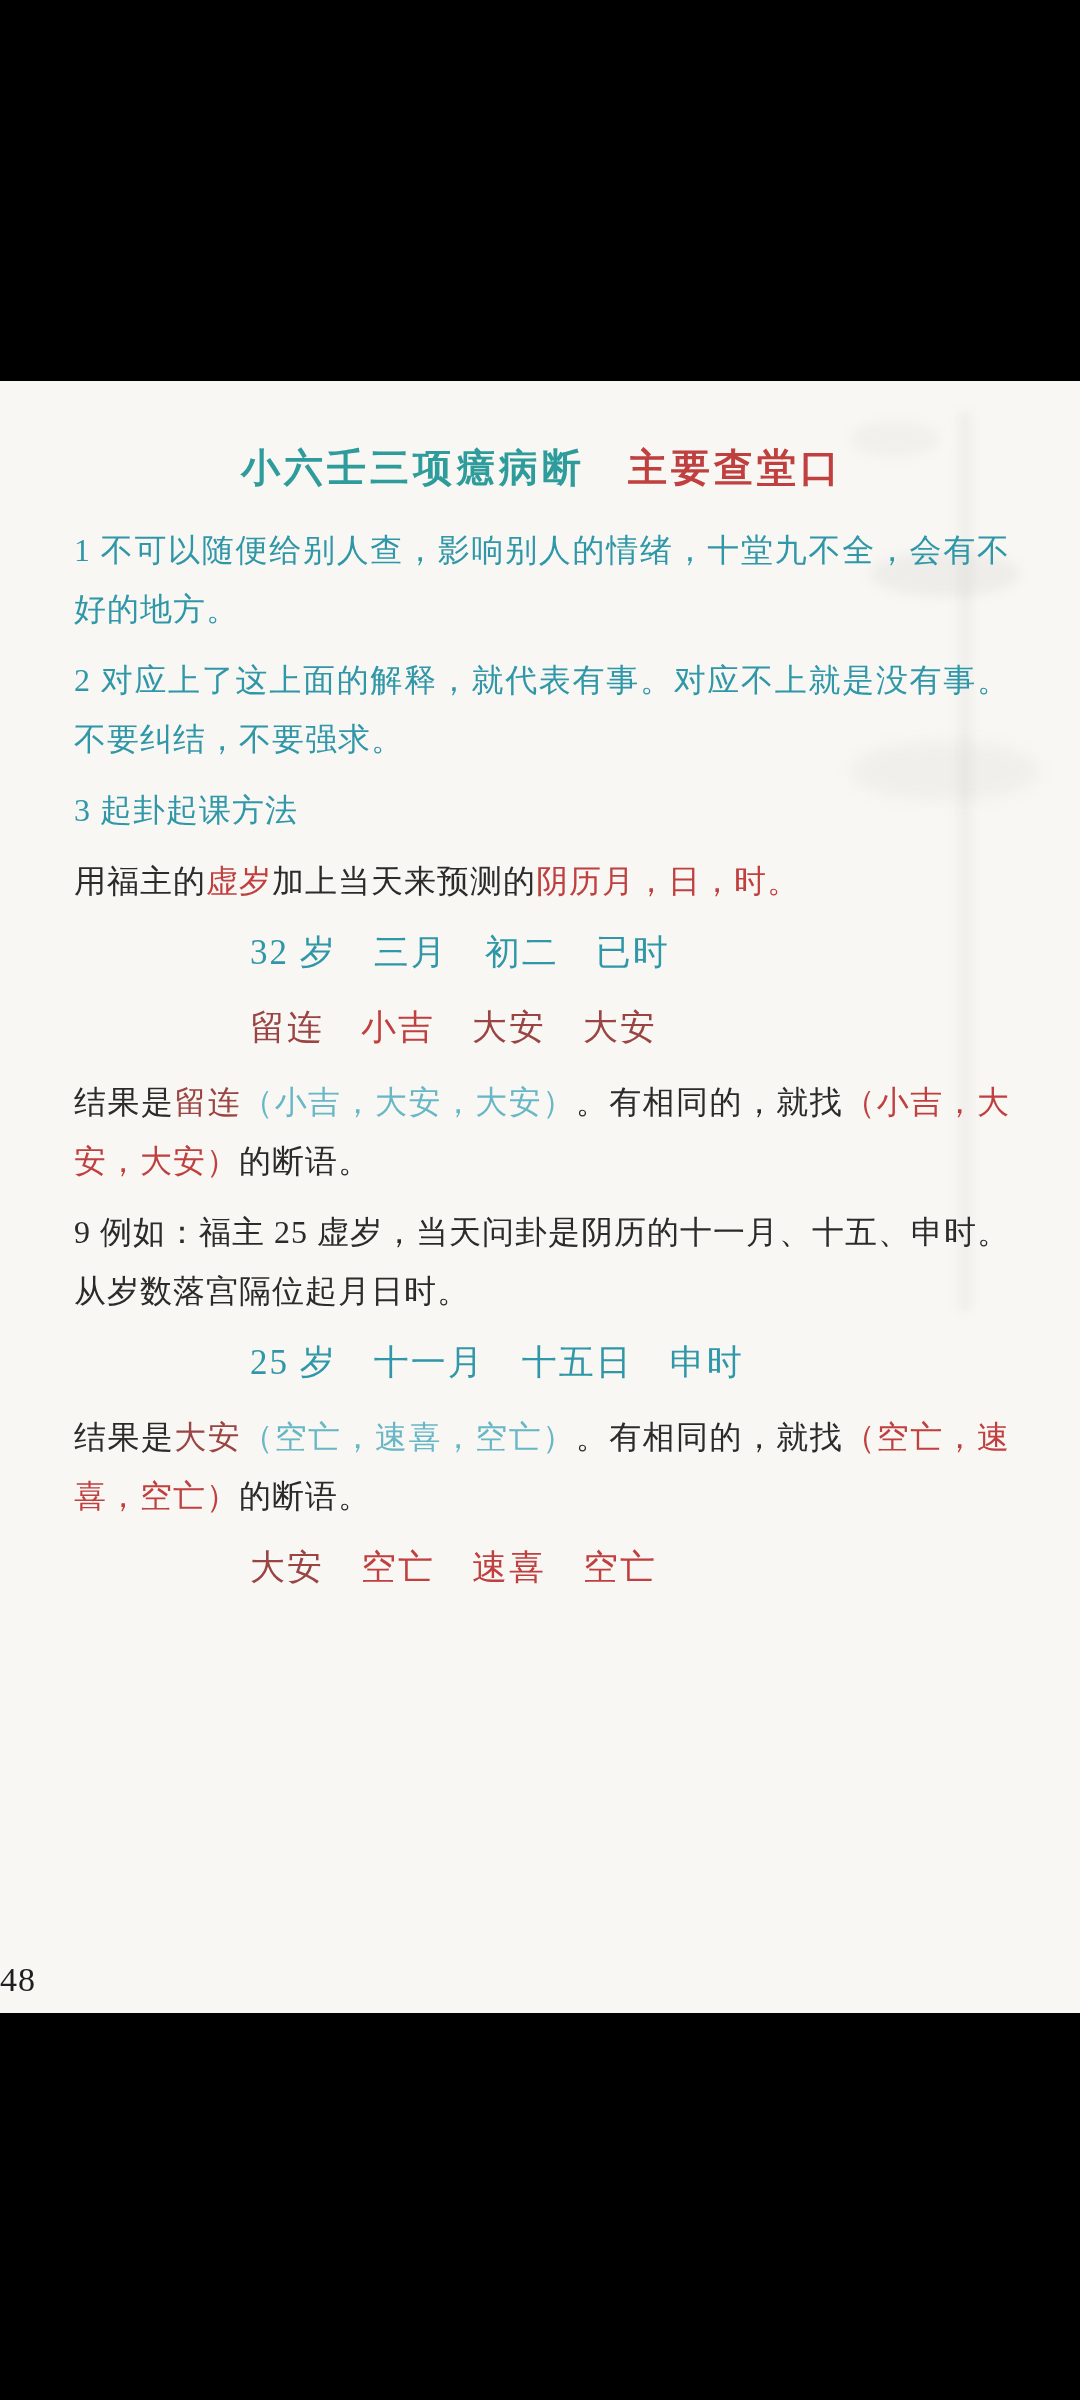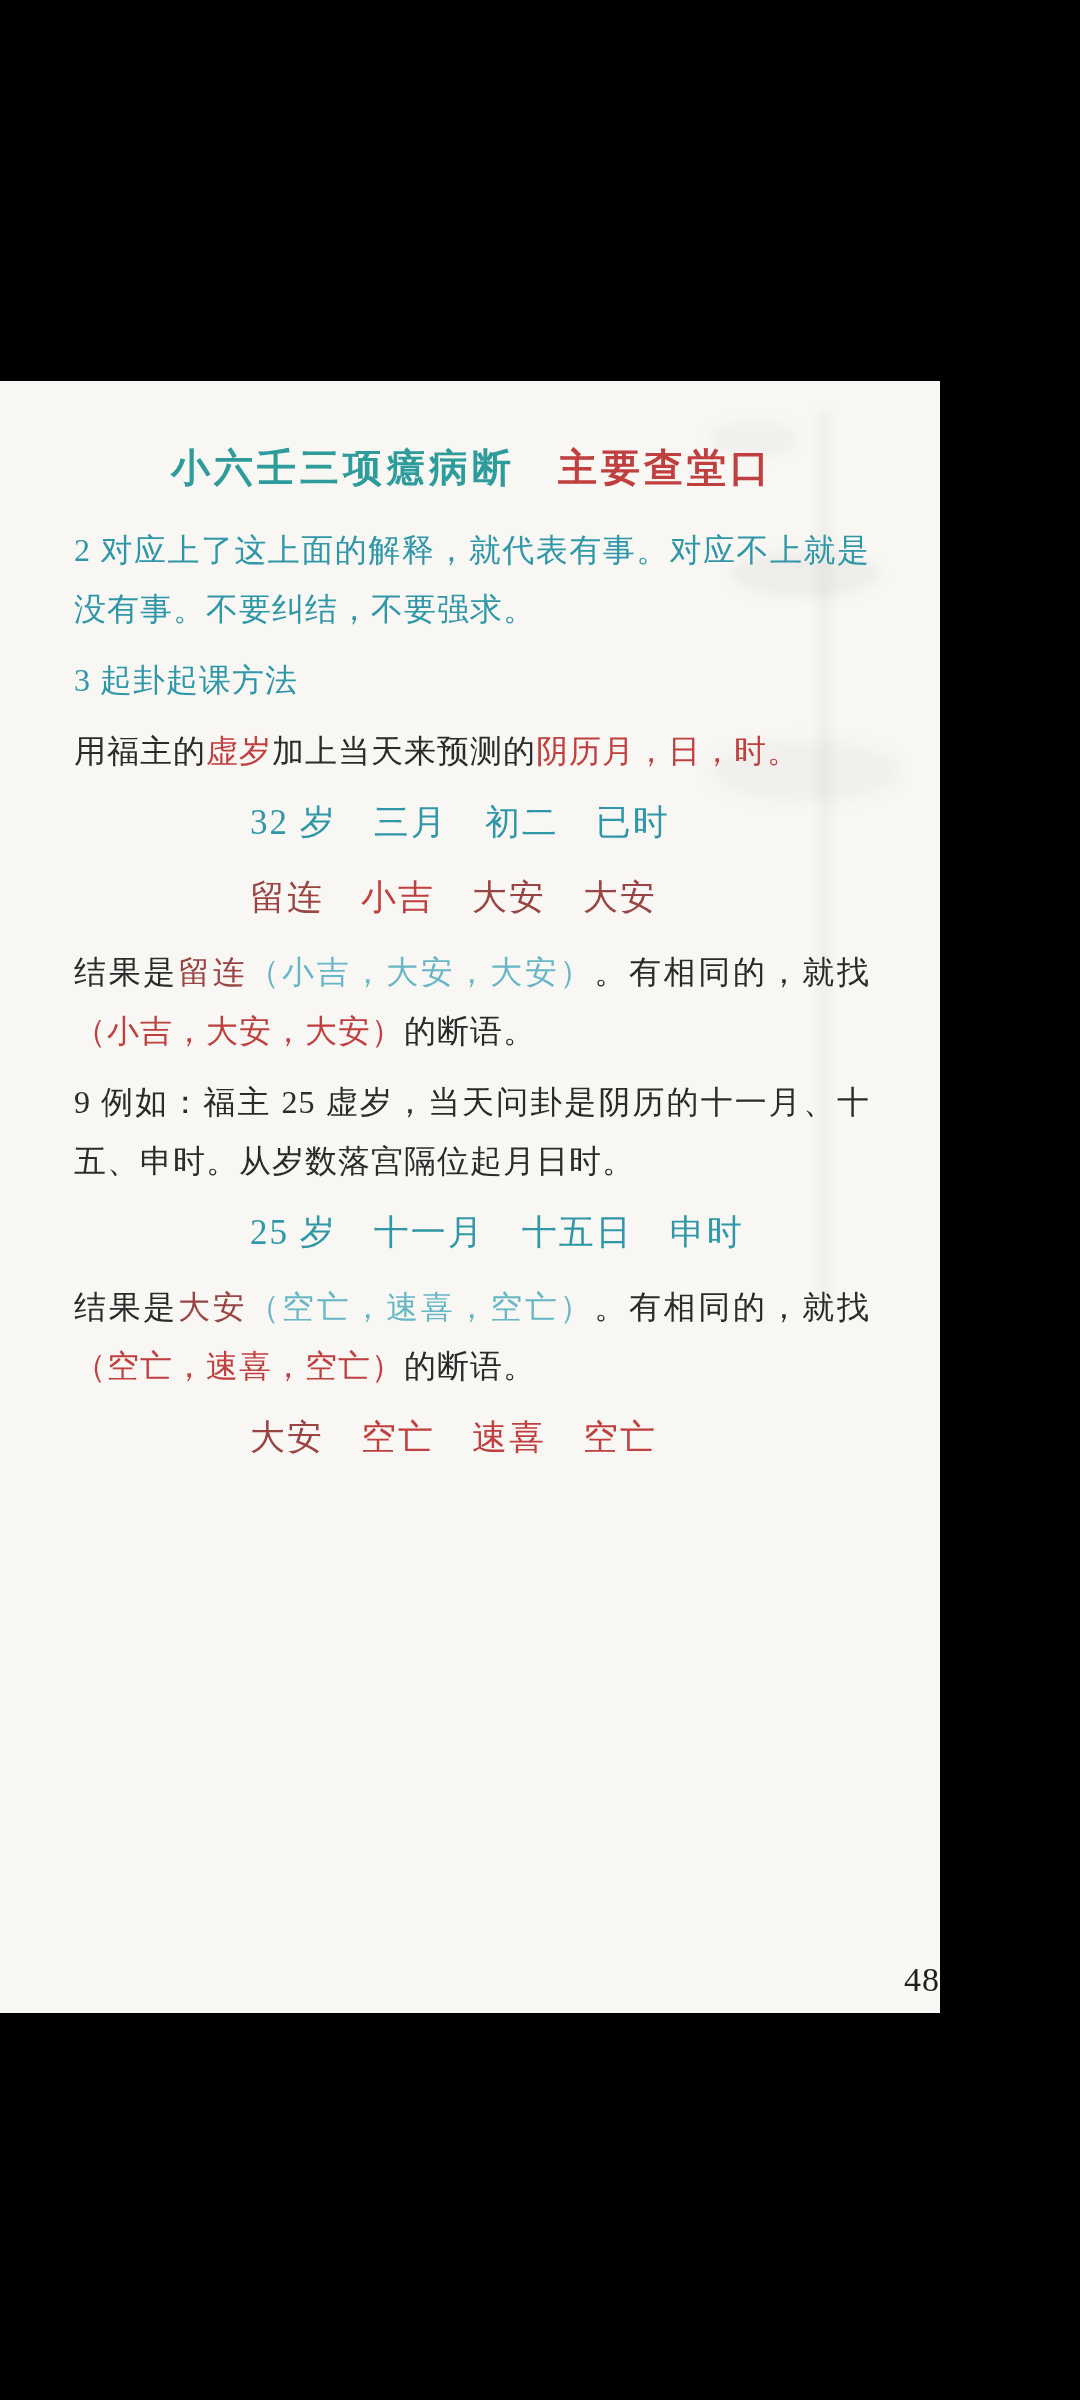--- a/index.html
+++ b/index.html
@@ -5,21 +5,21 @@
   html,body{margin:0;padding:0;}
   body{
     width:1080px;height:2400px;position:relative;overflow:hidden;
     background:#000;
     font-family:"Liberation Serif","DejaVu Serif",serif;
   }
   .letterbox{position:absolute;left:0;width:1080px;background:#000;}
   .letterbox.top{top:0;height:381px;}
   .letterbox.bottom{top:2013px;height:387px;}
   .paper{
-    position:absolute;top:381px;left:0;width:940px;height:1632px;
+    position:absolute;top:381px;left:0;width:1080px;height:1632px;
     background:#f8f7f3;overflow:hidden;
   }
   .doc{
     position:absolute;top:56px;left:74px;right:70px;bottom:70px;
   }
   .para{
     margin:0 0 12px 0;font-size:32px;line-height:59px;
     letter-spacing:1px;text-align:justify;color:var(--c-ink);
   }
   .style-title{
@@ -30,21 +30,21 @@
     padding-left:176px;text-align:left;margin:2px 0 16px 0;
     font-size:35px;letter-spacing:2px;font-family:Liberation Serif, serif;
   }
   .c-teal{color:var(--c-teal);}
   .c-tealtitle{color:var(--c-tealtitle);}
   .c-cyan{color:var(--c-cyan);}
   .c-red{color:var(--c-red);}
   .c-darkred{color:var(--c-darkred);}
   .c-ink{color:var(--c-ink);}
   .page-num{
-    position:absolute;left:0;right:0;bottom:14px;text-align:right;
+    position:absolute;left:0;right:10px;bottom:14px;text-align:left;
     font-size:34px;color:#1f1f1f;letter-spacing:1px;
   }
   .smudge{position:absolute;pointer-events:none;border-radius:50%;}
   .smudge.s1{top:170px;right:60px;width:150px;height:46px;background:rgba(120,120,120,0.07);filter:blur(6px);}
   .smudge.s2{top:360px;right:40px;width:190px;height:60px;background:rgba(120,120,120,0.06);filter:blur(8px);}
   .smudge.s3{top:40px;right:140px;width:90px;height:36px;background:rgba(120,120,120,0.05);filter:blur(6px);}
   .streak{position:absolute;top:30px;right:108px;width:14px;height:900px;
     background:rgba(100,100,100,0.05);filter:blur(5px);pointer-events:none;}
 </style>
 </head>
@@ -52,20 +52,21 @@
 
 <div class="letterbox top"></div>
 
 <div class="paper">
   <div class="streak"></div>
   <div class="smudge s1"></div>
   <div class="smudge s2"></div>
   <div class="smudge s3"></div>
   <div class="doc">
       <p class="para style-title"><span class="c-tealtitle">小六壬三项癔病断　</span><span class="c-red">主要查堂口</span></p>
+      <p class="para "><span class="c-teal">1 不可以随便给别人查，影响别人的情绪，十堂九不全，会有不好的地方。</span></p>
       <p class="para "><span class="c-teal">2 对应上了这上面的解释，就代表有事。对应不上就是没有事。不要纠结，不要强求。</span></p>
       <p class="para "><span class="c-teal">3 起卦起课方法</span></p>
       <p class="para "><span class="c-ink">用福主的</span><span class="c-red">虚岁</span><span class="c-ink">加上当天来预测的</span><span class="c-red">阴历月，日，时。</span></p>
       <p class="para style-example"><span class="c-teal">32 岁　三月　初二　已时</span></p>
       <p class="para style-example"><span class="c-darkred">留连　</span><span class="c-red">小吉　</span><span class="c-darkred">大安　大安</span></p>
       <p class="para "><span class="c-ink">结果是</span><span class="c-darkred">留连</span><span class="c-cyan">（小吉，大安，大安）</span><span class="c-ink">。有相同的，就找</span><span class="c-red">（小吉，大安，大安）</span><span class="c-ink">的断语。</span></p>
       <p class="para "><span class="c-ink">9 例如：福主 25 虚岁，当天问卦是阴历的十一月、十五、申时。从岁数落宫隔位起月日时。</span></p>
       <p class="para style-example"><span class="c-teal">25 岁　十一月　十五日　申时</span></p>
       <p class="para "><span class="c-ink">结果是</span><span class="c-darkred">大安</span><span class="c-cyan">（空亡，速喜，空亡）</span><span class="c-ink">。有相同的，就找</span><span class="c-red">（空亡，速喜，空亡）</span><span class="c-ink">的断语。</span></p>
       <p class="para style-example"><span class="c-darkred">大安　</span><span class="c-red">空亡　速喜　空亡</span></p>

